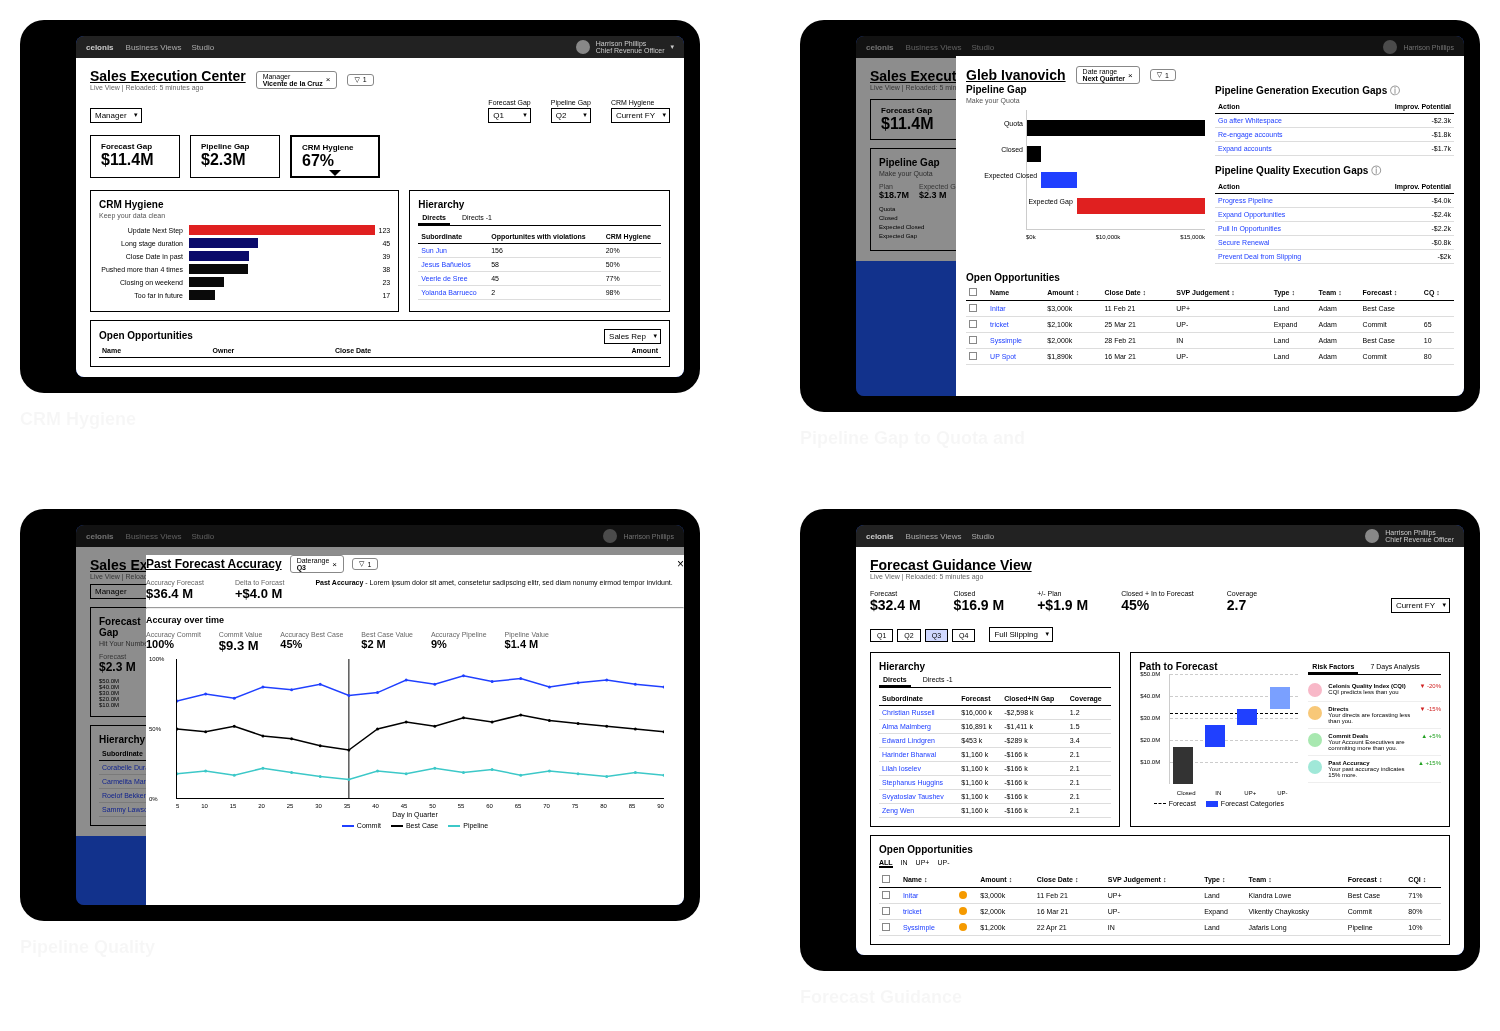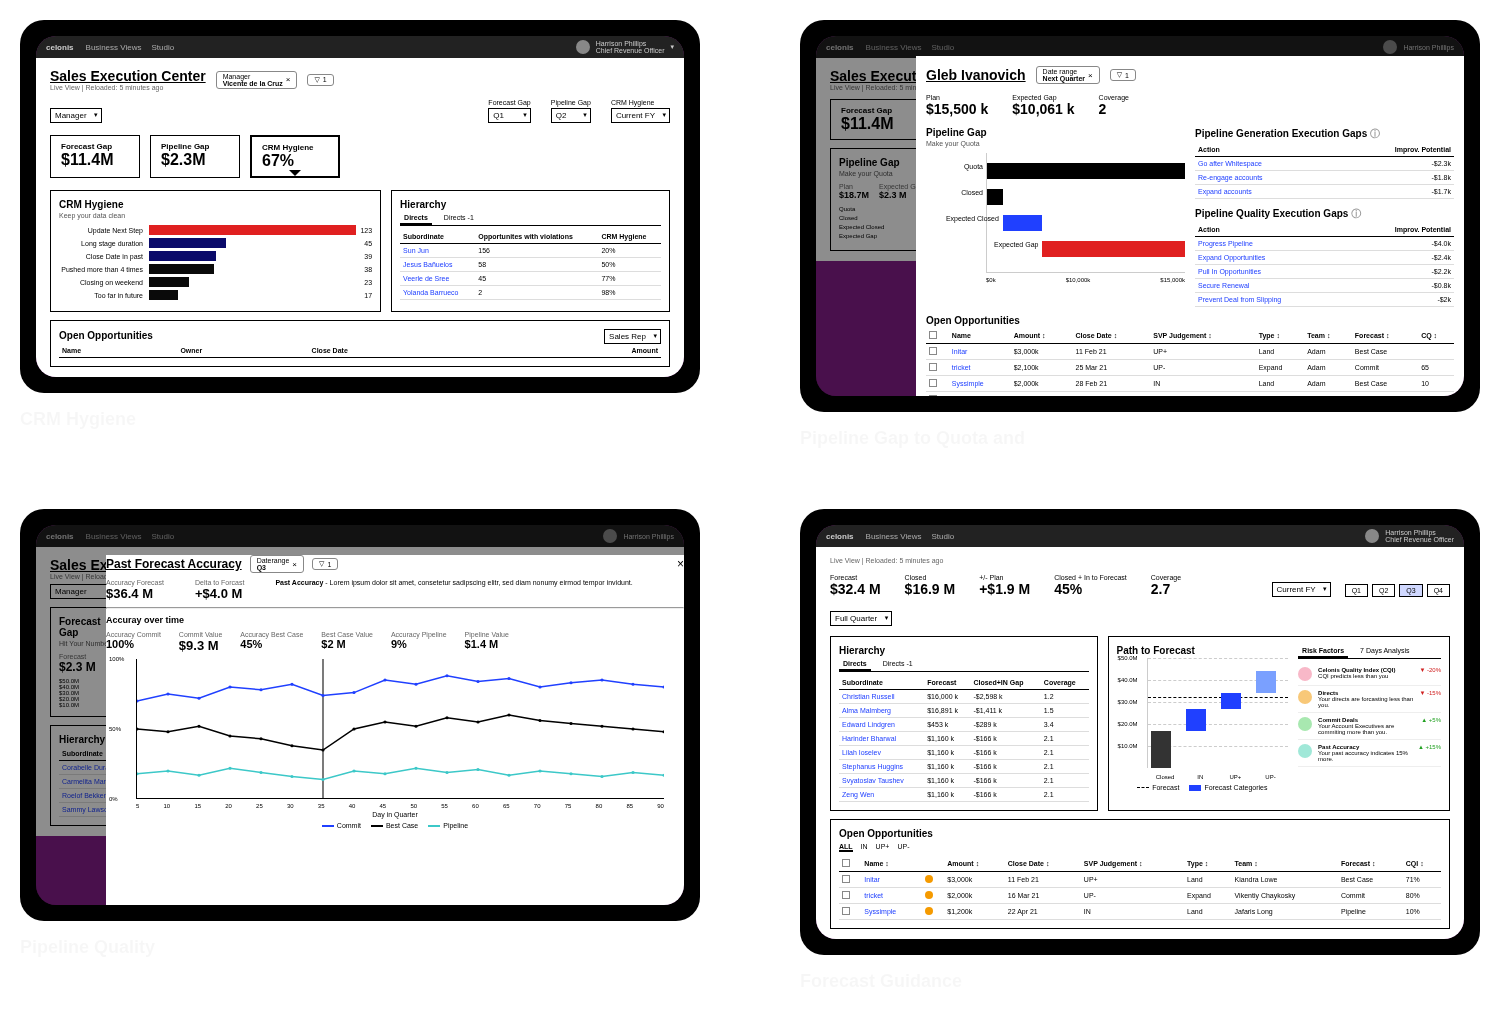--- a/index.html
+++ b/index.html
@@ -1,19 +1,19 @@
 <!DOCTYPE html>
 <html><head>
 <meta charset="utf-8">
 <style>
 * { box-sizing: border-box; margin: 0; padding: 0; font-family: Arial, Helvetica, sans-serif; }
 body { background: #fff; padding: 20px; }
 .grid { display: grid; grid-template-columns: 1fr 1fr; gap: 60px 100px; max-width: 1500px; }
 .tablet { background: #000; border-radius: 24px; padding: 16px; position: relative; }
-.screen { background: #701a75; border-radius: 20px; overflow: hidden; font-size: 9px; position: relative; }
+.screen { background: #1d4ed8; border-radius: 8px; overflow: hidden; font-size: 9px; position: relative; margin-left: 40px; }
 .caption { font-size: 18px; font-weight: 700; margin-top: 16px; opacity: 0.03; }
 
 .topbar { background: #222; color: #ccc; display: flex; align-items: center; padding: 4px 10px; font-size: 8px; }
 .topbar .brand { font-weight: 700; margin-right: 12px; }
 .topbar .tab { margin-right: 10px; opacity: .8; }
 .topbar .spacer { flex: 1; }
 .topbar .user { display: flex; align-items: center; gap: 6px; font-size: 7px; }
 .topbar .avatar-icon { width: 14px; height: 14px; border-radius: 50%; background: #888; }
 
 .content { padding: 10px 14px; background: #fff; }
@@ -317,34 +317,20 @@
   </div>
   <div class="overlay"></div>
   <div class="drawer">
     <div class="title-row">
       <div class="page-title">Gleb Ivanovich</div>
       <span class="pill">
                 <span><span>Date range</span><br><b>Next Quarter</b></span>
                 <span class="x">×</span>
               </span>
       <span class="pill">▽ <span>1</span></span>
-    </div>
-    <div class="fg-kpi-row" style="gap:24px">
-      <div class="fg-kpi">
-                <div class="l">Plan</div>
-                <div class="v">$15,500 k</div>
-              </div>
-      <div class="fg-kpi">
-                <div class="l">Expected Gap</div>
-                <div class="v">$10,061 k</div>
-              </div>
-      <div class="fg-kpi">
-                <div class="l">Coverage</div>
-                <div class="v">2</div>
-              </div>
     </div>
     <div class="two-col">
       <div style="flex:1">
         <div class="panel-title">Pipeline Gap</div>
         <div class="panel-sub">Make your Quota</div>
         <div class="waterfall" id="gleb-wf">
                   <div class="wf-row" style="top:10px; left:0%; width:100%">
                     <div class="wf-lbl">Quota</div>
                     <div class="bar" style="background:#000"></div>
                   </div>
@@ -697,24 +683,25 @@
             <span class="brand">celonis</span>
             <span class="tab">Business Views</span>
             <span class="tab">Studio</span>
             <span class="spacer"></span>
             <span class="user">
               <span class="avatar-icon"></span>
               <span><span>Harrison Phillips</span><br><span>Chief Revenue Officer</span></span>
             </span>
           </div>
   <div class="content">
+    <div class="page-title">Forecast Guidance View</div>
     <div class="sub">Live View | Reloaded: 5 minutes ago</div>
 
     <div class="fg-kpi-row">
-      <div id="fgv-kpis" style="display:flex; gap:24px">
+      <div id="fgv-kpis" style="display:flex; gap:33px">
                 <div class="fg-kpi">
                   <div class="l">Forecast</div>
                   <div class="v">$32.4 M</div>
                 </div>
                 <div class="fg-kpi">
                   <div class="l">Closed</div>
                   <div class="v">$16.9 M</div>
                 </div>
                 <div class="fg-kpi">
                   <div class="l">+/- Plan</div>
@@ -730,21 +717,21 @@
                 </div>
               </div>
       <div style="flex:1"></div>
       <div class="dd"><span>Current FY</span></div>
       <div class="q-btns" id="fgv-q">
                 <div class="q-btn">Q1</div>
                 <div class="q-btn">Q2</div>
                 <div class="q-btn active">Q3</div>
                 <div class="q-btn">Q4</div>
               </div>
-      <div class="dd"><span>Full Quarter</span></div>
+      <div class="dd"><span>Full Slipping</span></div>
     </div>
 
     <div class="two-col">
       <div class="panel" style="flex:1">
         <div class="panel-title">Hierarchy</div>
         <div class="tabs">
           <span class="t active">Directs</span>
           <span class="t">Directs -1</span>
         </div>
         <table>

